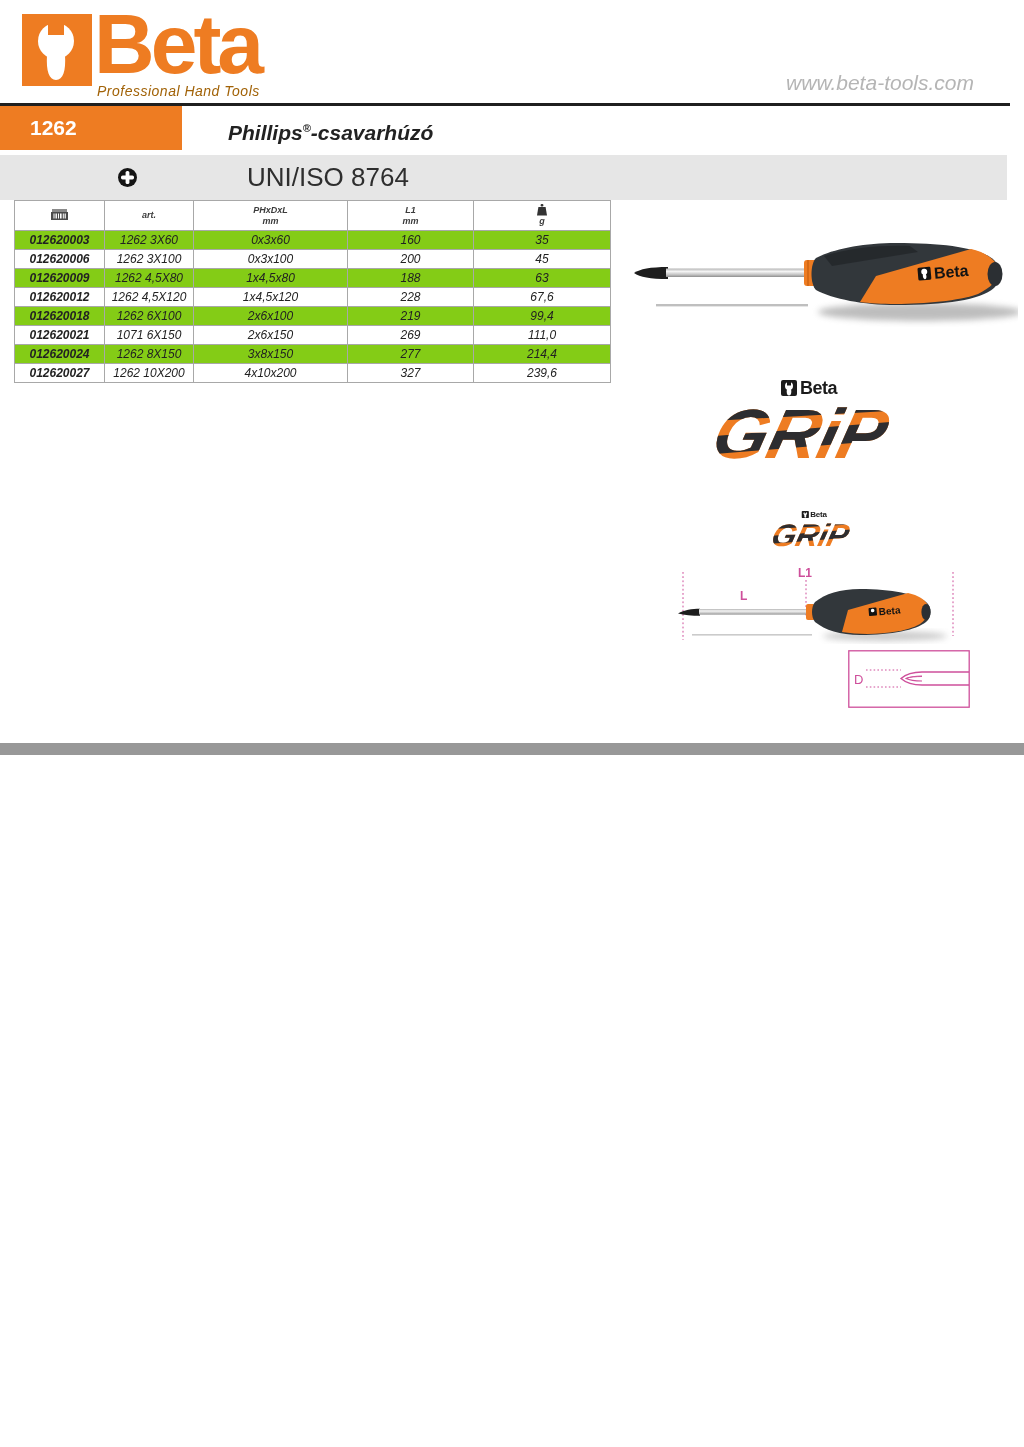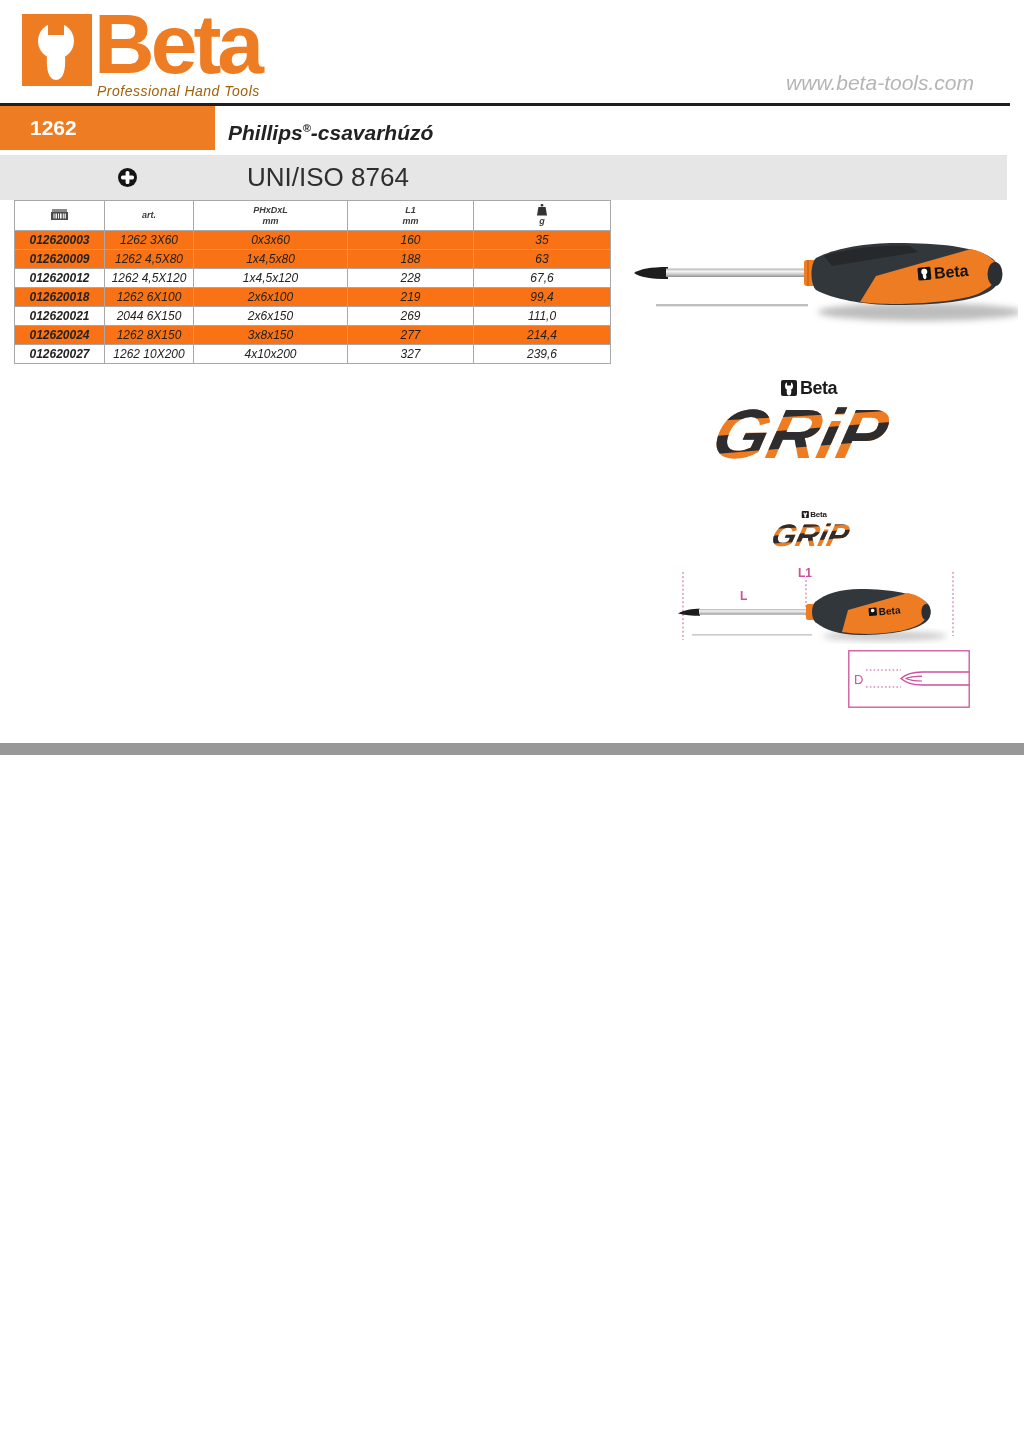--- a/index.html
+++ b/index.html
@@ -9,40 +9,40 @@
 
   
   .logo-square{left:22px;top:14px;width:70px;height:72px;background:#EE7C22;}
   .beta-word{left:94px;top:0px;font-size:84px;line-height:88px;font-weight:bold;
              color:#EE7C22;letter-spacing:-4px;}
   .tagline{left:97px;top:83px;font-size:14px;color:#a16207;letter-spacing:.5px;font-style:italic;}
   .website{right:50px;top:71px;font-size:21px;font-style:italic;color:#b5b5b5;}
   .header-divider{left:0;top:103px;width:1010px;height:3px;background:#1f1f1f;}
 
   
-  .code-badge{left:0;top:106px;width:215px;height:44px;background:#EE7C22;}
+  .code-badge{left:0;top:106px;width:182px;height:44px;background:#EE7C22;}
   .code-badge span{display:block;padding-left:30px;line-height:44px;font-size:21px;
                    font-weight:bold;color:#fff;}
   .product-title{left:228px;top:106px;height:44px;line-height:44px;font-size:21px;
                  font-weight:bold;color:#222;font-style:italic;}
   .product-title sup{font-size:11px;}
 
   
   .standard-bar{left:0;top:155px;width:1007px;height:45px;background:#E6E6E6;}
   .plus-icon{left:118px;top:168px;width:19px;height:19px;}
   .standard-label{left:247px;top:155px;height:55px;line-height:45px;font-size:26px;color:#2e2e2e;}
 
   
   #spec-table{position:absolute;left:14px;top:200px;width:596px;border-collapse:collapse;
               table-layout:fixed;background:#fff;font-size:12px;color:#222;font-style:italic;}
   #spec-table th,#spec-table td{border:1px solid #a8a8a8;text-align:center;padding:0 2px;
               height:18px;white-space:nowrap;overflow:hidden;}
   #spec-table thead th{height:29px;font-size:9px;font-weight:bold;color:#3c3c3c;vertical-align:middle;}
   #spec-table thead th .hl{display:block;line-height:11px;}
-  #spec-table tr.alt{background:#f97316;}
+  #spec-table tr.alt{background:#84cc16;}
   #spec-table td.code{font-weight:bold;}
 
   .bottom-divider{left:0;top:743px;width:1024px;height:12px;background:#989898;}
 
   svg text{font-family:"Liberation Sans",sans-serif;}
 </style>
 </head>
 <body>
 
 <div class="abs logo-square">
@@ -114,20 +114,27 @@
     </tr>
   </thead>
   <tbody>
       <tr class="alt">
         <td class="code">012620003</td>
         <td>1262 3X60</td>
         <td>0x3x60</td>
         <td>160</td>
         <td>35</td>
       </tr>
+      <tr>
+        <td class="code">012620006</td>
+        <td>1262 3X100</td>
+        <td>0x3x100</td>
+        <td>200</td>
+        <td>45</td>
+      </tr>
       <tr class="alt">
         <td class="code">012620009</td>
         <td>1262 4,5X80</td>
         <td>1x4,5x80</td>
         <td>188</td>
         <td>63</td>
       </tr>
       <tr>
         <td class="code">012620012</td>
         <td>1262 4,5X120</td>
@@ -137,21 +144,21 @@
       </tr>
       <tr class="alt">
         <td class="code">012620018</td>
         <td>1262 6X100</td>
         <td>2x6x100</td>
         <td>219</td>
         <td>99,4</td>
       </tr>
       <tr>
         <td class="code">012620021</td>
-        <td>2044 6X150</td>
+        <td>1071 6X150</td>
         <td>2x6x150</td>
         <td>269</td>
         <td>111,0</td>
       </tr>
       <tr class="alt">
         <td class="code">012620024</td>
         <td>1262 8X150</td>
         <td>3x8x150</td>
         <td>277</td>
         <td>214,4</td>

